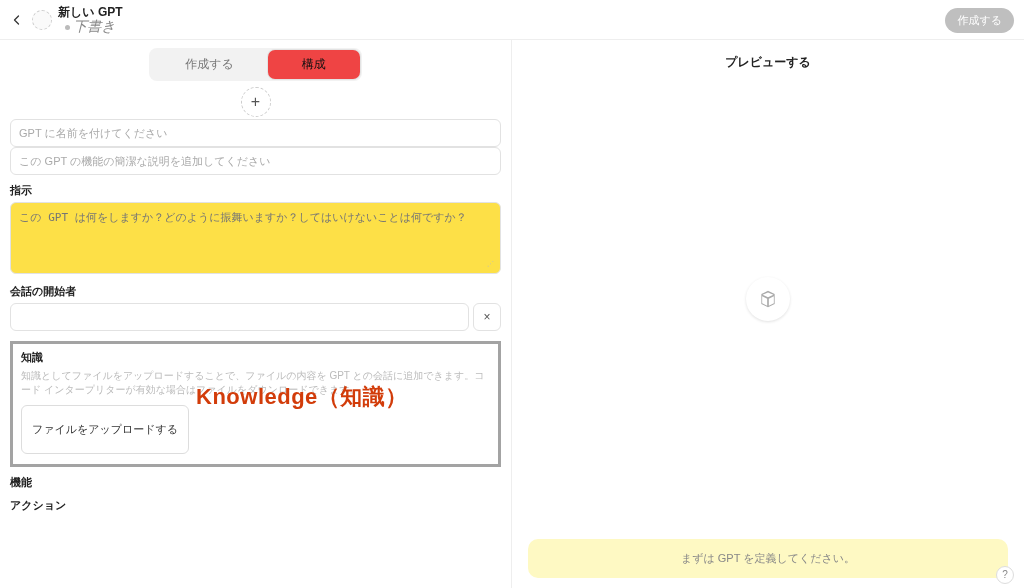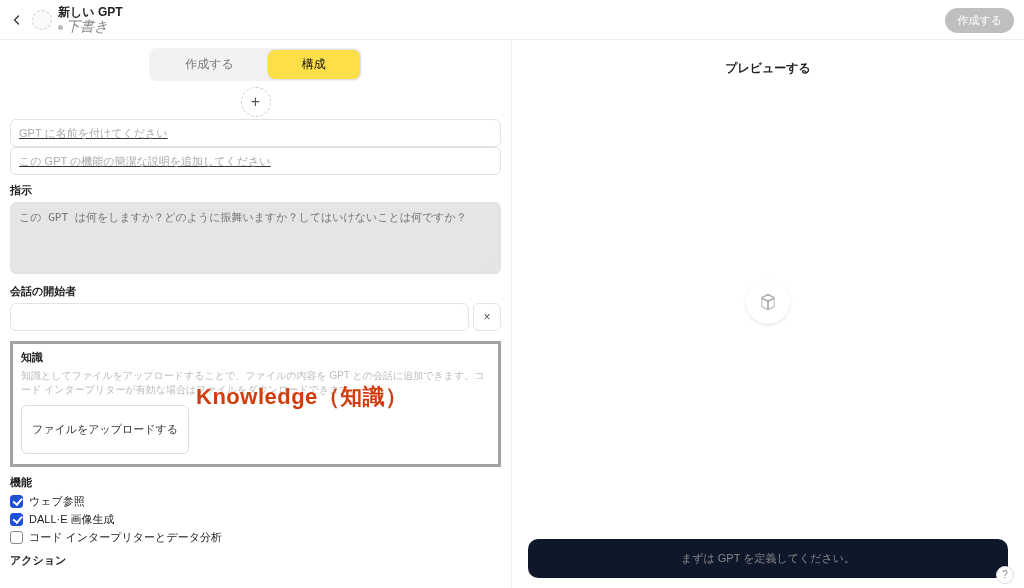--- a/index.html
+++ b/index.html
@@ -1,66 +1,66 @@
 <!DOCTYPE html>
 <html><head>
 <meta charset="utf-8">
 <style>
   * { box-sizing: border-box; margin: 0; padding: 0; }
   html, body { width: 1024px; height: 588px; font-family: -apple-system, "Helvetica Neue", Arial, sans-serif; background: #fff; color: #222; }
   
   .topbar { display: flex; align-items: center; justify-content: space-between; padding: 6px 10px 4px 8px; border-bottom: 1px solid #eee; }
-  .topbar-left { display: flex; align-items: center; gap: 6px; }
+  .topbar-left { display: flex; align-items: center; gap: 6px; text-align: center; }
   .back-chevron { width: 18px; height: 18px; display:flex; align-items:center; justify-content:center; cursor:pointer; }
   .avatar-circle { width: 20px; height: 20px; border-radius: 50%; border: 1px dashed #ccc; background:#fafafa; }
   .title-block { display:flex; flex-direction:column; line-height:1.1; }
   .title-block .t1 { font-size: 12px; font-weight: 600; }
   .title-block .t2 { font-size: 14px; color:#888;font-style:italic; }
   .t2-dot { display:inline-block; width:5px; height:5px; border-radius:50%; background:#bbb; margin-right:3px; vertical-align:middle;}
   .create-btn { background:#bfbfbf; color:#fff; font-size:11px; padding:5px 12px; border-radius:14px; border:none; cursor:pointer;}
   
   .panes { display:flex; height: calc(588px - 34px); }
   .left-pane { width: 512px; border-right:1px solid #eee; overflow:hidden; position:relative; }
   .right-pane { flex:1; display:flex; flex-direction:column; align-items:center; justify-content:space-between; position:relative;}
   
   .tabs-wrap { display:flex; justify-content:center; padding:8px 0 0 0;}
   .tabs { display:flex; background:#f2f2f2; border-radius:8px; padding:2px;}
   .tab { font-size:12px; padding:6px 34px; border-radius:7px; color:#777; cursor:pointer;}
-  .tab.active { background:#fde047; color:#111; box-shadow:0 0 0 1px #e3e3e3; font-weight:500;}
+  .tab.active { background:#ef4444; color:#111; box-shadow:0 0 0 1px #e3e3e3; font-weight:500;}
   
   .plus-row { display:flex; justify-content:center; padding:6px 0 2px 0;}
   .plus-circle { width:30px; height:30px; border-radius:50%; border:1px dashed #ccc; display:flex; align-items:center; justify-content:center; cursor:pointer; color:#555; font-size:16px;}
   
   .form { padding: 0 10px 10px 10px; font-size:11px; }
   .section-label { font-size:11px; font-weight:600; margin: 8px 0 4px 0; color:#222;}
-  .text-input { width:100%; border:1px solid #e2e2e2; border-radius:6px; padding:7px 8px; font-size:11px; color:#333; background:#fff;text-decoration:underline;}
+  .text-input { width:100%; border:1px solid #e2e2e2; border-radius:6px; padding:7px 8px; font-size:11px; color:#333; background:#fff;}
   .text-input::placeholder { color:#aaa; }
-  .textarea { width:100%; border:1px solid #e2e2e2; border-radius:6px; padding:7px 8px; font-size:11px; color:#333; height:72px; resize:none; background:#e5e5e5; position:relative;}
+  .textarea { width:100%; border:1px solid #e2e2e2; border-radius:6px; padding:7px 8px; font-size:11px; color:#333; height:72px; resize:none; background:#fde047; position:relative;}
   .textarea-wrap { position:relative; }
   .resize-handle { position:absolute; right:4px; bottom:4px; width:10px; height:10px; color:#bbb; font-size:7px; line-height:4px; pointer-events:none;}
   .starter-row { display:flex; gap:4px; }
   .starter-input { flex:1; border:1px solid #e2e2e2; border-radius:6px; padding:7px 8px; font-size:11px; background:#fff;}
   .starter-x { width:28px; border:1px solid #e2e2e2; border-radius:6px; display:flex; align-items:center; justify-content:center; cursor:pointer; color:#555; font-size:12px;}
   
   .knowledge-box { border:3px solid #a3a3a3; padding:6px 8px 10px 8px; margin-top:10px; position:relative;}
   .knowledge-desc { font-size:10px; color:#bbb; line-height:1.4; margin:2px 0 8px 0;}
   .upload-btn { border:1px solid #ddd; background:#fff; border-radius:6px; font-size:11px; padding:16px 10px; cursor:pointer; color:#333;}
   .knowledge-overlay { position:absolute; left:183px; top:38px; color:#d23c0a; font-size:22px; font-weight:700; letter-spacing:.5px; white-space:nowrap;}
   
   .checks { margin-top:4px; display:flex; flex-direction:column; gap:3px;}
   .check-row { display:flex; align-items:center; gap:6px; font-size:11px; color:#222; cursor:pointer;}
   .cbox { width:13px; height:13px; border:1px solid #888; border-radius:3px; display:flex; align-items:center; justify-content:center; background:#fff;}
   .cbox.checked { background:#1f4fd8; border-color:#1f4fd8;}
   .cbox.checked::after { content:""; width:4px; height:7px; border:solid #fff; border-width:0 2px 2px 0; transform:rotate(40deg) translateY(-1px);}
   
-  .preview-title { font-size:12px; font-weight:600; margin-top:20px;}
+  .preview-title { font-size:12px; font-weight:600; margin-top:14px;}
   .preview-center { flex:1; display:flex; align-items:center; justify-content:center;}
   .preview-circle { width:44px; height:44px; border-radius:50%; box-shadow:0 1px 3px rgba(0,0,0,.12); display:flex; align-items:center; justify-content:center; color:#888;}
   .preview-footer { width:100%; padding:12px 16px 16px 16px; }
-  .preview-msgbox { width:100%; background:#0f172a; border-radius:10px; padding:12px; text-align:center; font-size:11px; color:#888;}
+  .preview-msgbox { width:100%; background:#fef9c3; border-radius:10px; padding:12px; text-align:center; font-size:11px; color:#888;}
   .help-dot { position:absolute; right:10px; bottom:10px; width:18px; height:18px; border-radius:50%; border:1px solid #ddd; display:flex; align-items:center; justify-content:center; font-size:10px; color:#888; background:#fff; cursor:pointer;}
 </style>
 </head>
 <body>
 
 <div class="topbar">
   <div class="topbar-left">
     <div class="back-chevron">
       <svg width="12" height="12" viewBox="0 0 24 24">
           <path d="M15 4l-8 8 8 8" fill="none" stroke="#333" stroke-width="2.5" stroke-linecap="round" stroke-linejoin="round"></path>
@@ -114,34 +114,20 @@
 
       
       <div class="knowledge-box">
         <div class="section-label" style="margin-top:0">知識</div>
         <div class="knowledge-desc">知識としてファイルをアップロードすることで、ファイルの内容を GPT との会話に追加できます。コード インタープリターが有効な場合はファイルをダウンロードできます。</div>
         <button class="upload-btn">ファイルをアップロードする</button>
         <div class="knowledge-overlay">Knowledge（知識）</div>
       </div>
 
       <div class="section-label">機能</div>
-      <div class="checks">
-        <label class="check-row">
-          <span class="cbox checked"></span>
-          <span>ウェブ参照</span>
-        </label>
-        <label class="check-row">
-          <span class="cbox checked"></span>
-          <span>DALL·E 画像生成</span>
-        </label>
-        <label class="check-row">
-          <span class="cbox"></span>
-          <span>コード インタープリターとデータ分析</span>
-        </label>
-      </div>
 
       <div class="section-label">アクション</div>
       
 
     </div>
   </div>
 
   <div class="right-pane">
     <div class="preview-title">プレビューする</div>
     <div class="preview-center">

